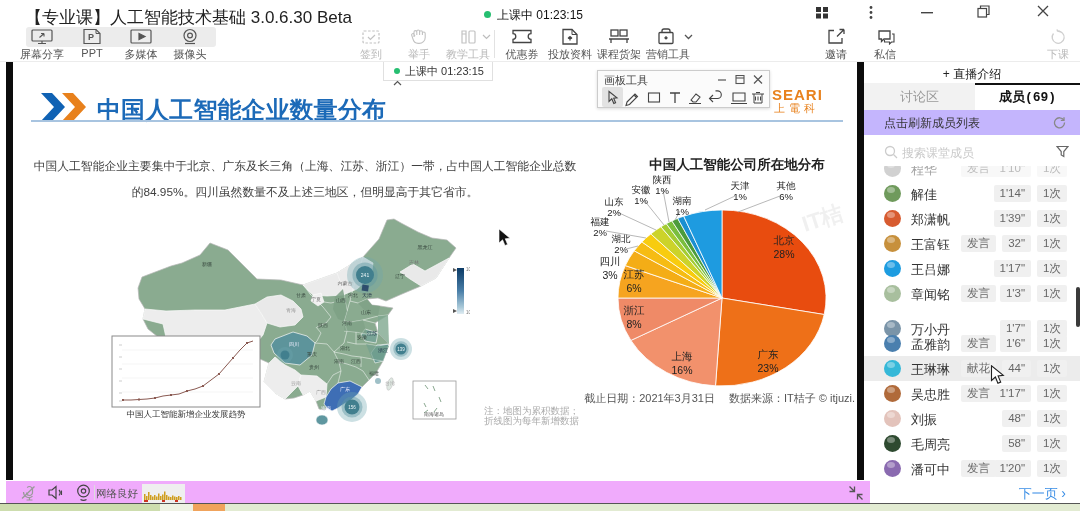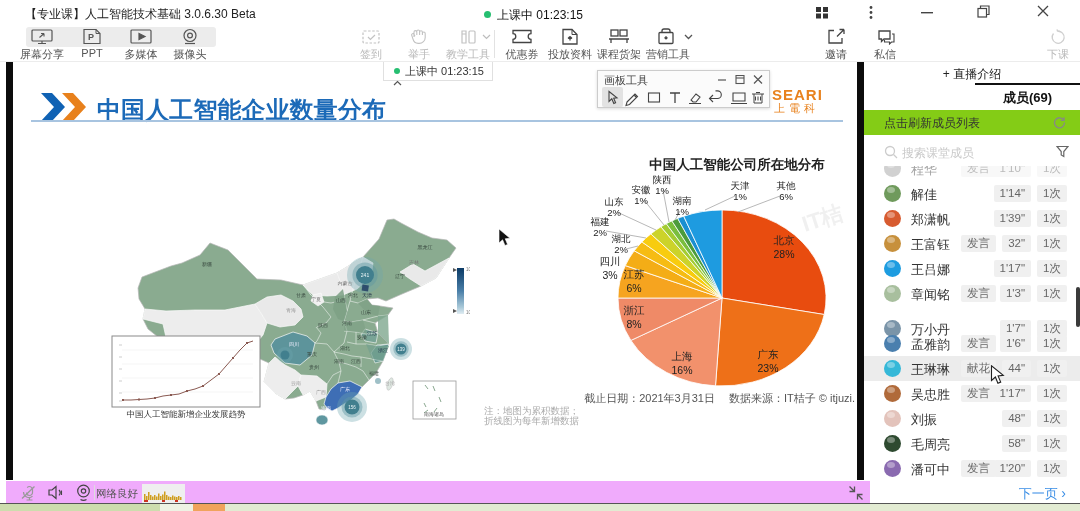--- a/index.html
+++ b/index.html
@@ -2,21 +2,21 @@
 <html><head>
 <meta charset="utf-8">
 <style>
 * { margin:0; padding:0; box-sizing:border-box; }
 html,body { width:1080px; height:511px; overflow:hidden; background:#fff;
   font-family:"Liberation Sans", sans-serif; }
 #app { position:relative; width:1080px; height:511px; background:#fff; }
 .abs { position:absolute; }
 
 #titlebar { position:absolute; left:0; top:0; width:1080px; height:26px; background:#fff; }
-#titlebar .apptitle { position:absolute; left:25px; top:6px; font-size:12px; color:#222; }
+#titlebar .apptitle { position:absolute; left:25px; top:6px; font-size:17px; color:#222; }
 #titlebar .center { position:absolute; left:484px; top:7px; font-size:12px; color:#111; }
 #titlebar .dot { display:inline-block; width:7px; height:7px; border-radius:50%; background:#26bf71; margin-right:6px; vertical-align:1px; }
 
 #toolbar { position:absolute; left:0; top:26px; width:1080px; height:36px; background:#fff; border-bottom:1px solid #ececec; }
 .tbtn { position:absolute; top:2px; width:52px; text-align:center; }
 .tbtn .lab { font-size:11px; color:#555; margin-top:2px; }
 .tbtn.dis .lab { color:#b9b9b9; }
 .grayblock { position:absolute; left:26px; top:1px; width:190px; height:20px; background:#ececec; border-radius:3px; }
 .vsep { position:absolute; top:4px; width:1px; height:28px; background:#e2e2e2; }
 
@@ -30,22 +30,22 @@
 #pill { position:absolute; left:383px; top:0px; width:110px; height:19px; background:#fff; border:1px solid #e0e0e0; border-top:none; font-size:11px; color:#333; white-space:nowrap; line-height:18px; }
 #pill .dot { display:inline-block; width:6px; height:6px; border-radius:50%; background:#26bf71; margin:0 5px 0 10px; vertical-align:1px; }
 
 #board { position:absolute; left:597px; top:8px; width:173px; height:38px; background:#fbfbfb; border:1px solid #ccc; box-shadow:0 1px 3px rgba(0,0,0,0.15); }
 #board .bt { position:absolute; left:6px; top:2px; font-size:11px; color:#444; }
 
 #side { position:absolute; left:864px; top:62px; width:216px; height:441px; background:#fff; }
 #side .head { position:absolute; left:0; top:0; width:216px; height:21px; text-align:center; font-size:12px; color:#222; padding-top:4px; }
 #tabs { position:absolute; left:0; top:21px; width:216px; height:27px; }
 #tabs .t1 { position:absolute; left:0; top:0; width:111px; height:27px; background:#f2f2f2; color:#999; font-size:13px; text-align:center; line-height:27px; }
-#tabs .t2 { position:absolute; left:111px; top:0; width:105px; height:27px; background:#fff; color:#111; font-weight:bold; font-size:13px; text-align:center; line-height:25px; border-top:2px solid #111; }
-#refresh { position:absolute; left:0; top:48px; width:216px; height:25px; background:#84cc16; }
+#tabs .t2 { position:absolute; left:111px; top:0; width:105px; height:27px; background:#fff; color:#111; font-weight:bold; font-size:13px; text-align:center; line-height:25px; border-top:2px solid #111;font-family:Liberation Mono, monospace; }
+#refresh { position:absolute; left:0; top:48px; width:216px; height:25px; background:#c4b5fd; }
 #refresh span { position:absolute; left:20px; top:5px; font-size:12px; color:#333; }
 #search { position:absolute; left:0; top:78px; width:216px; height:26px; }
 #search .ph { position:absolute; left:38px; top:5px; font-size:12px; color:#c9c9c9; }
 #list { position:absolute; left:0; top:104px; width:216px; height:316px; overflow:hidden; }
 .row { position:absolute; left:0; width:216px; height:25px; }
 .row.hl { background:#ececec; }
 .av { position:absolute; left:20px; top:4px; width:17px; height:17px; border-radius:50%; overflow:hidden; }
 .av span { display:block; }
 .nm { position:absolute; left:47px; top:5px; font-size:13px; color:#333; }
 .tag { position:absolute; top:4px; background:#f0f0f0; color:#666; font-size:11.5px; height:17px; line-height:17px; padding:0 6px; border-radius:2px; white-space:nowrap; }
@@ -236,20 +236,24 @@
   <div id="stage">
     <div class="blackbar" style="left:6px"></div>
     <div class="blackbar" style="left:857px"></div>
 
     <svg class="icon" style="left:41px;top:31px" width="46" height="28" viewBox="0 0 46 28">
       <path d="M0,0 h11 l13,14 -13,14 h-11 l13,-14 z" fill="#1062b4"></path>
       <path d="M21,0 h11 l13,14 -13,14 h-11 l13,-14 z" fill="#e8811c"></path>
     </svg>
     <div id="slidetitle">中国人工智能企业数量分布</div>
     <div id="underline"></div>
+    <div id="para">
+        <div>中国人工智能企业主要集中于北京、广东及长三角（上海、江苏、浙江）一带，占中国人工智能企业总数</div>
+        <div>的84.95%。四川虽然数量不及上述三地区，但明显高于其它省市。</div>
+      </div>
 
     <div id="mapholder" class="abs" style="left:95px;top:143px">
         <svg width="375" height="260" viewBox="0 0 375 260">
 <polygon points="76,61 87,58 105,50 115,38 133,45 162,74 186,75 208,80 242,68 268,52 284,34 292,15 299,14 306,18 323,27 337,33 352,35 361,43 354,53 341,73 326,81 307,89 291,96 283,93 272,94 277,100 285,101 298,103 293,110 280,118 283,128 294,139 288,156 281,168 274,175 267,182 258,186 251,188 243,192 234,198 230,205 224,204 221,196 215,186 208,190 199,193 190,194 180,188 169,177 174,158 165,154 155,149 150,136 142,139 135,132 125,134 108,138 91,139 75,137 63,132 53,124 48,114 50,104 44,94 43,83 47,72" fill="#8aab90" stroke="#b8b8b8" stroke-width="0.7"></polygon>
 <polygon points="50,104 71,106 100,105 130,105 160,99 166,108 172,118 168,130 158,142 155,149 138,157 122,156 103,154 82,144 72,137 68,119 48,114 50,104" fill="#ededed" stroke="#fbfbfb" stroke-width="0.7"></polygon>
 <polygon points="160,99 172,92 186,90 198,96 206,104 208,112 200,120 185,122 172,118 166,108" fill="#e9e9e9" stroke="#fbfbfb" stroke-width="0.7"></polygon>
 <polygon points="208,80 242,68 268,52 278,58 276,72 262,84 248,90 232,91 218,90 212,84" fill="#ebebeb" stroke="#fbfbfb" stroke-width="0.7"></polygon>
 <polygon points="218,90 226,88 229,97 223,101 216,96" fill="#f0f0f0" stroke="#fbfbfb" stroke-width="0.6"></polygon>
 <polygon points="169,177 174,158 180,152 190,160 200,165 206,170 203,181 190,194 180,188" fill="#ededed" stroke="#fbfbfb" stroke-width="0.7"></polygon>
 <polygon points="206,170 222,171 232,179 231,192 221,196 215,186 208,190 203,181" fill="#ededed" stroke="#fbfbfb" stroke-width="0.7"></polygon>
@@ -459,20 +463,21 @@
     </div>
 
     <svg class="icon" style="left:498px;top:167px" width="14" height="20" viewBox="0 0 14 20">
       <path d="M1,0 L1,14 L4.6,10.8 L7,16.5 L9.6,15.4 L7.2,9.8 L12,9.3 Z" fill="#111" stroke="#fff" stroke-width="0.6"></path>
     </svg>
   </div>
 
   <div id="side">
     <div class="head">+ 直播介绍</div>
     <div id="tabs">
+        <div class="t1">讨论区</div>
         <div class="t2">成员(69)</div>
       </div>
     <div id="refresh">
         <span>点击刷新成员列表</span>
       <svg class="icon" style="left:189px;top:6px" width="13" height="13" viewBox="0 0 13 13">
         <path d="M10.8,4.2 A5 5 0 1 0 11.5,6.5" fill="none" stroke="#888" stroke-width="1.3"></path>
         <path d="M11,1.2 v3.2 h-3.2" fill="none" stroke="#888" stroke-width="1.3"></path>
       </svg>
     </div>
     <div id="search">

